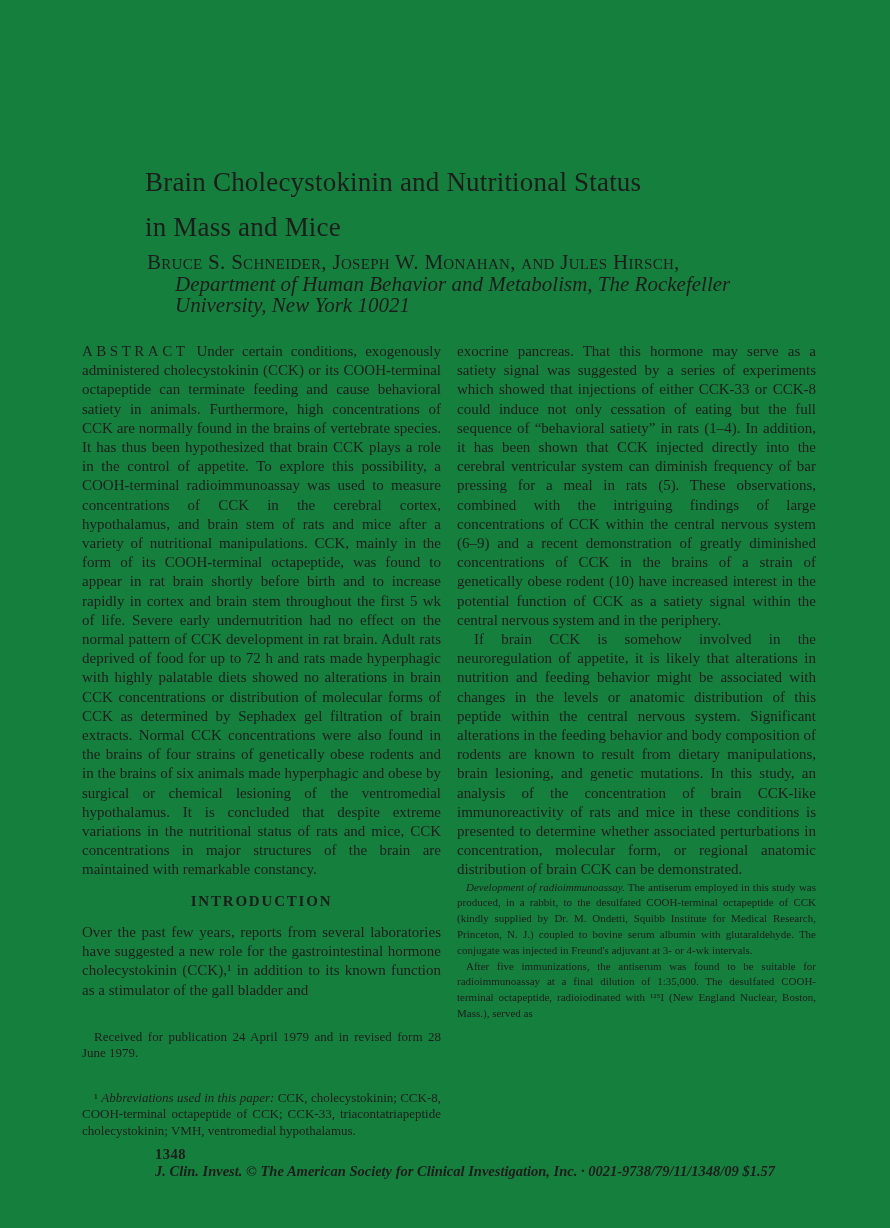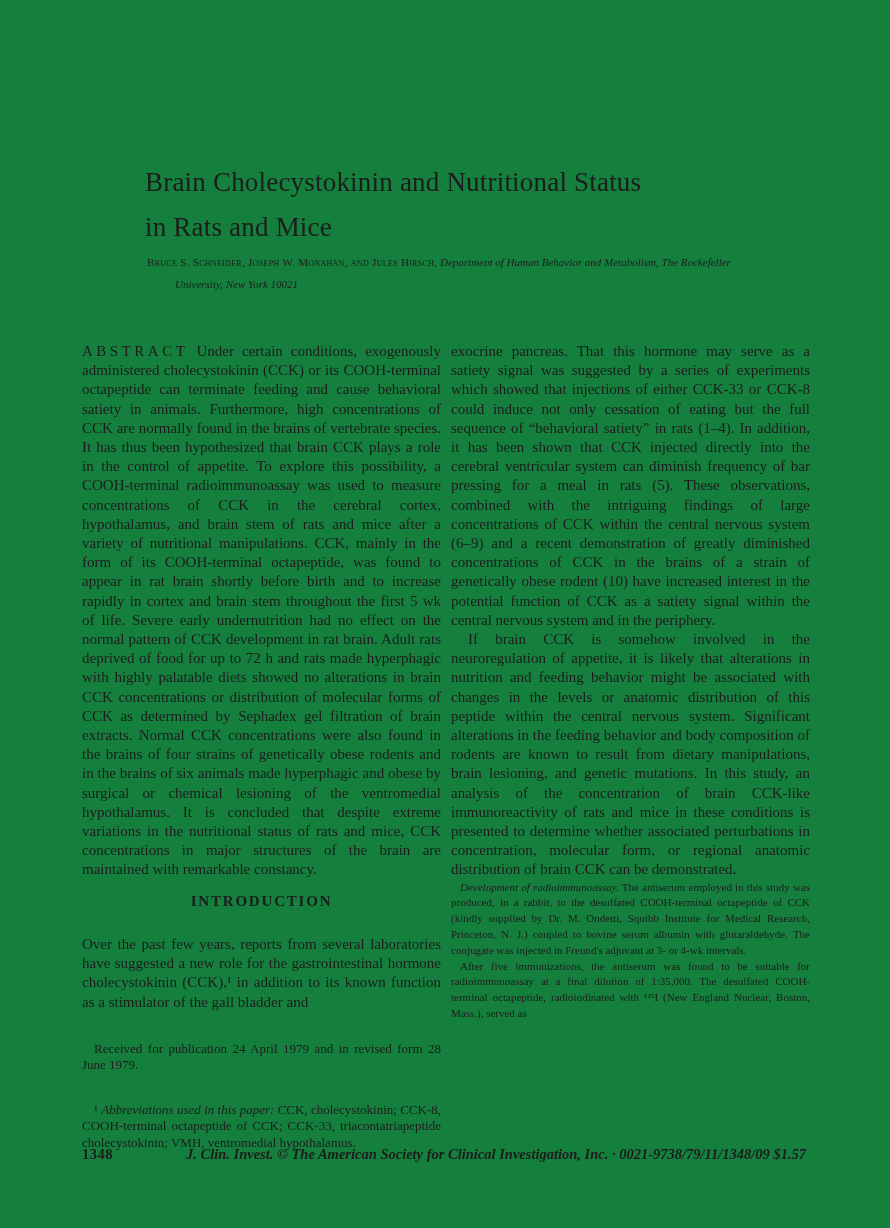--- a/index.html
+++ b/index.html
@@ -11,62 +11,62 @@
     color:#1c1c1c;
     overflow:hidden;
   }
   .title{
     position:absolute;left:145px;top:160px;
     margin:0;font-size:27px;font-weight:400;line-height:45px;letter-spacing:.2px;
   }
   .tline{display:block;}
   .authors{
     position:absolute;left:147px;top:252px;width:585px;
-    margin:0;font-size:11px;line-height:21.5px;
+    margin:0;font-size:21px;line-height:21.5px;
     padding-left:28px;text-indent:-28px;
   }
   .names{font-variant:small-caps;letter-spacing:.3px;}
   .affil{font-style:italic;}
   .columns{
     position:absolute;left:82px;top:342px;width:735px;height:822px;
-    display:flex;gap:10px;overflow:hidden;
+    display:flex;gap:16px;overflow:hidden;
   }
   .col{width:359px;font-size:15px;line-height:19.2px;text-align:justify;}
   .col p{margin:0;}
   .abstract-label{letter-spacing:3.5px;}
   .section-heading{
-    margin:12px 0 24px 0;text-align:center;
+    margin:12px 0 12px 0;text-align:center;
     font-size:15px;font-weight:700;letter-spacing:1.8px;
   }
   .indent{text-indent:17px;}
   .footnote{margin-top:12px;font-size:13px;line-height:16.2px;}
   .footnote p{text-indent:12px;margin-top:29px;}
   .small-text{font-size:11px;line-height:15.8px;}
   .small-text p{text-indent:9px;}
   .italic{font-style:italic;}
   .footer-line1{
     position:absolute;left:82px;top:1146px;width:735px;
-    font-size:14.5px;display:flex;align-items:baseline;
+    font-size:14.5px;display:flex;align-items:baseline;flex-direction:column;
   }
   .pagenum{font-weight:700;letter-spacing:.5px;}
   .journal-info{margin-left:73px;font-style:italic;font-weight:700;white-space:pre;}
   .footer-line2{
     position:absolute;left:82px;top:1169px;width:735px;
     font-size:14.5px;font-style:italic;font-weight:700;
     text-align:right;white-space:pre;
   }
 </style>
 </head>
 <body>
 
 <div class="page">
 
   <h1 class="title">
     <span class="tline">Brain Cholecystokinin and Nutritional Status</span>
-    <span class="tline">in Rats and Mice</span>
+    <span class="tline">in Mass and Mice</span>
   </h1>
 
   <p class="authors">
     <span class="names">Bruce S. Schneider, Joseph W. Monahan, and Jules Hirsch,</span>
     <span class="affil">Department of Human Behavior and Metabolism, The Rockefeller University, New York 10021</span>
   </p>
 
   <div class="columns">
 
     <div class="col">

